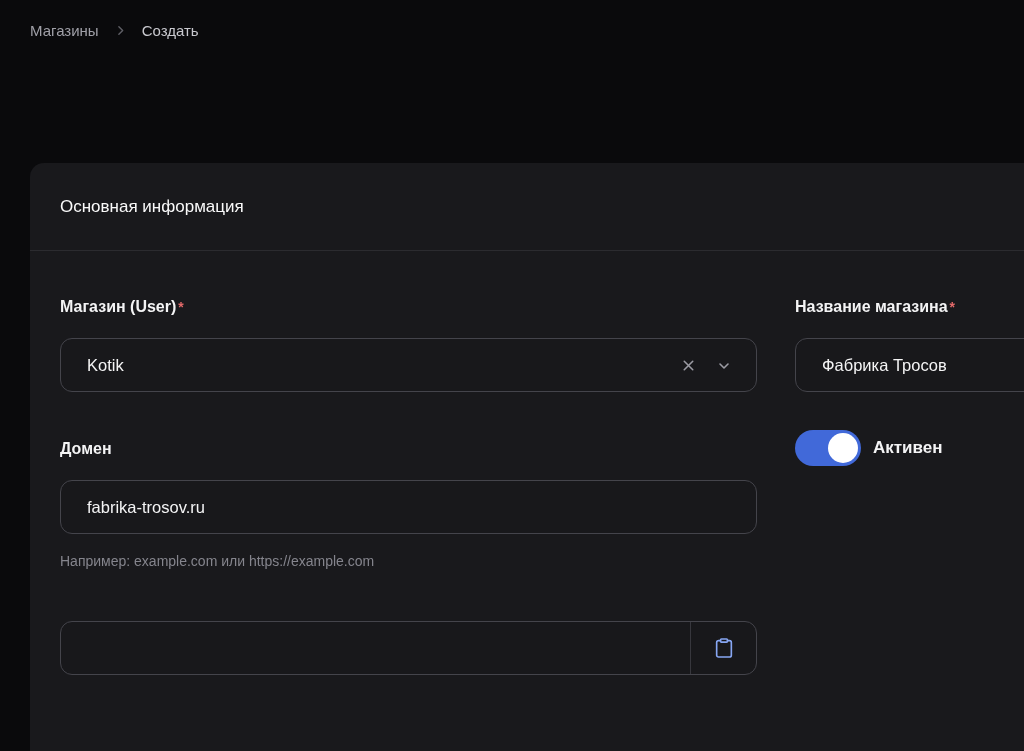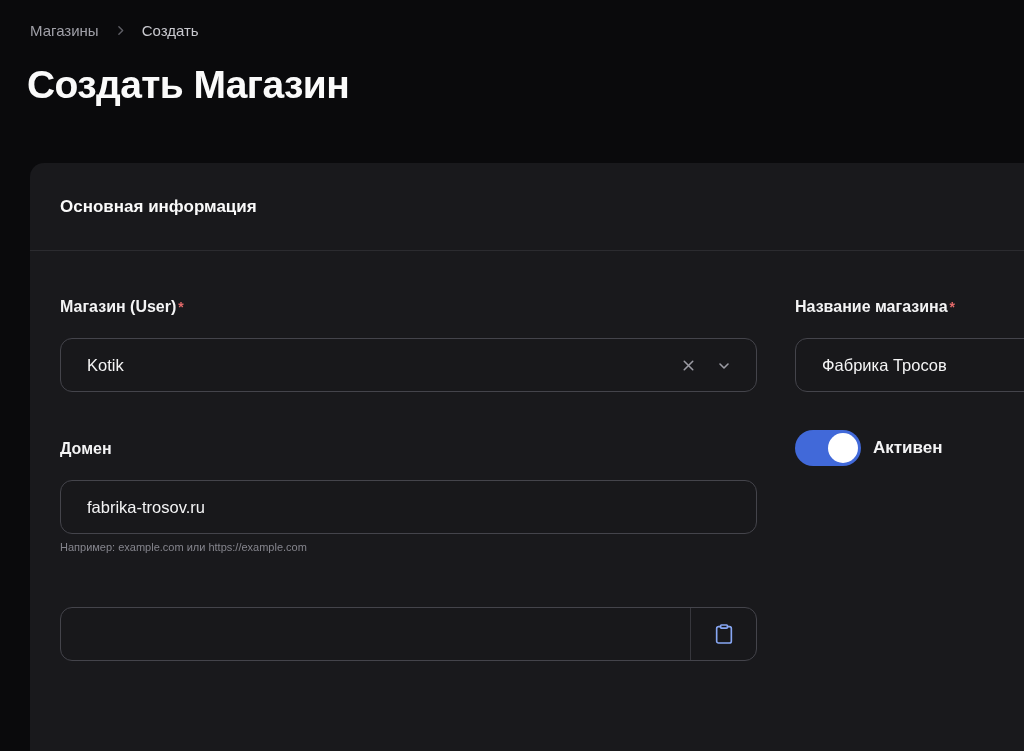--- a/index.html
+++ b/index.html
@@ -12,39 +12,39 @@
   
   .breadcrumb{position:absolute;left:30px;top:22px;display:flex;gap:15px;font-size:15px;}
   .crumb{color:#a0a0a8;cursor:pointer;}
   .crumb.current{color:#c9c9cf;}
   .crumb-sep{display:flex;align-items:center;color:#5f5f66;}
   
   .page-title{position:absolute;left:27px;top:63px;margin:0;font-size:39px;font-weight:800;letter-spacing:-0.6px;color:#fafafa;}
   
   .card{position:absolute;left:30px;top:163px;width:1500px;height:760px;background:#19191c;border-radius:14px;}
   .card-header{height:87px;display:flex;align-items:center;padding:0 30px;border-bottom:1px solid #2b2b2f;}
-  .card-header-title{font-size:17px;font-weight:700;color:#fafafa;}
+  .card-header-title{font-size:17px;font-weight:400;color:#fafafa;}
   .card-body{padding:46px 30px 0 30px;display:flex;gap:38px;}
   .col{width:697px;flex:none;}
   
   .field-label{display:block;font-size:16px;font-weight:600;color:#f4f4f5;line-height:20px;margin:0 0 21px 0;}
   .req{color:#e46a6a;font-size:14px;vertical-align:top;margin-left:2px;}
   .text-input,.select-box,.input-group{
     box-sizing:border-box;width:100%;height:54px;
     background:#18181b;border:1px solid #44444b;border-radius:12px;
   }
   .text-input{
     color:#f4f4f5;font-size:16.5px;padding:0 26px;outline:none;
     font-family:"Liberation Sans","DejaVu Sans",sans-serif;display:block;
   }
   .select-box{display:flex;align-items:center;padding:1px 24px 0 26px;cursor:pointer;}
   .select-value{font-size:16.5px;color:#f4f4f5;flex:1;}
   .select-icons{display:flex;align-items:center;gap:19px;}
   .icon-btn{display:flex;align-items:center;justify-content:center;background:none;border:none;padding:0;cursor:pointer;}
-  .helper{margin-top:4px;font-size:11px;color:#85858d;line-height:19px;}
+  .helper{margin-top:18px;font-size:14px;color:#85858d;line-height:19px;}
   .gap-owner{margin-top:47px;}
   .gap-api{margin-top:50px;}
   
   .input-group{display:flex;align-items:stretch;overflow:hidden;}
   .input-group .text-input{flex:1;height:100%;background:transparent;border:none;border-radius:0;}
   .copy-btn{width:66px;border:none;border-left:1px solid #37373d;background:transparent;display:flex;align-items:center;justify-content:center;cursor:pointer;}
   
   .toggle-row{margin-top:38px;display:flex;align-items:center;}
   .toggle{position:relative;width:66px;height:36px;border-radius:18px;background:#4169d9;cursor:pointer;flex:none;}
   .toggle-knob{position:absolute;top:3px;right:3px;width:30px;height:30px;border-radius:50%;background:#ffffff;}
@@ -58,21 +58,20 @@
   <nav class="breadcrumb">
     <span class="crumb">Магазины</span>
     <span class="crumb-sep">
       <svg width="13" height="13" viewBox="0 0 24 24" fill="none" stroke="currentColor" stroke-width="2.6" stroke-linecap="round" stroke-linejoin="round">
           <path d="M9 5l7 7-7 7"></path>
         </svg>
     </span>
     <span class="crumb current">Создать</span>
   </nav>
 
-  <h1 class="page-title">Создать Магазин</h1>
 
   <section class="card">
     <header class="card-header">
       <span class="card-header-title">Основная информация</span>
     </header>
 
     <div class="card-body">
 
       <div class="col">
 

